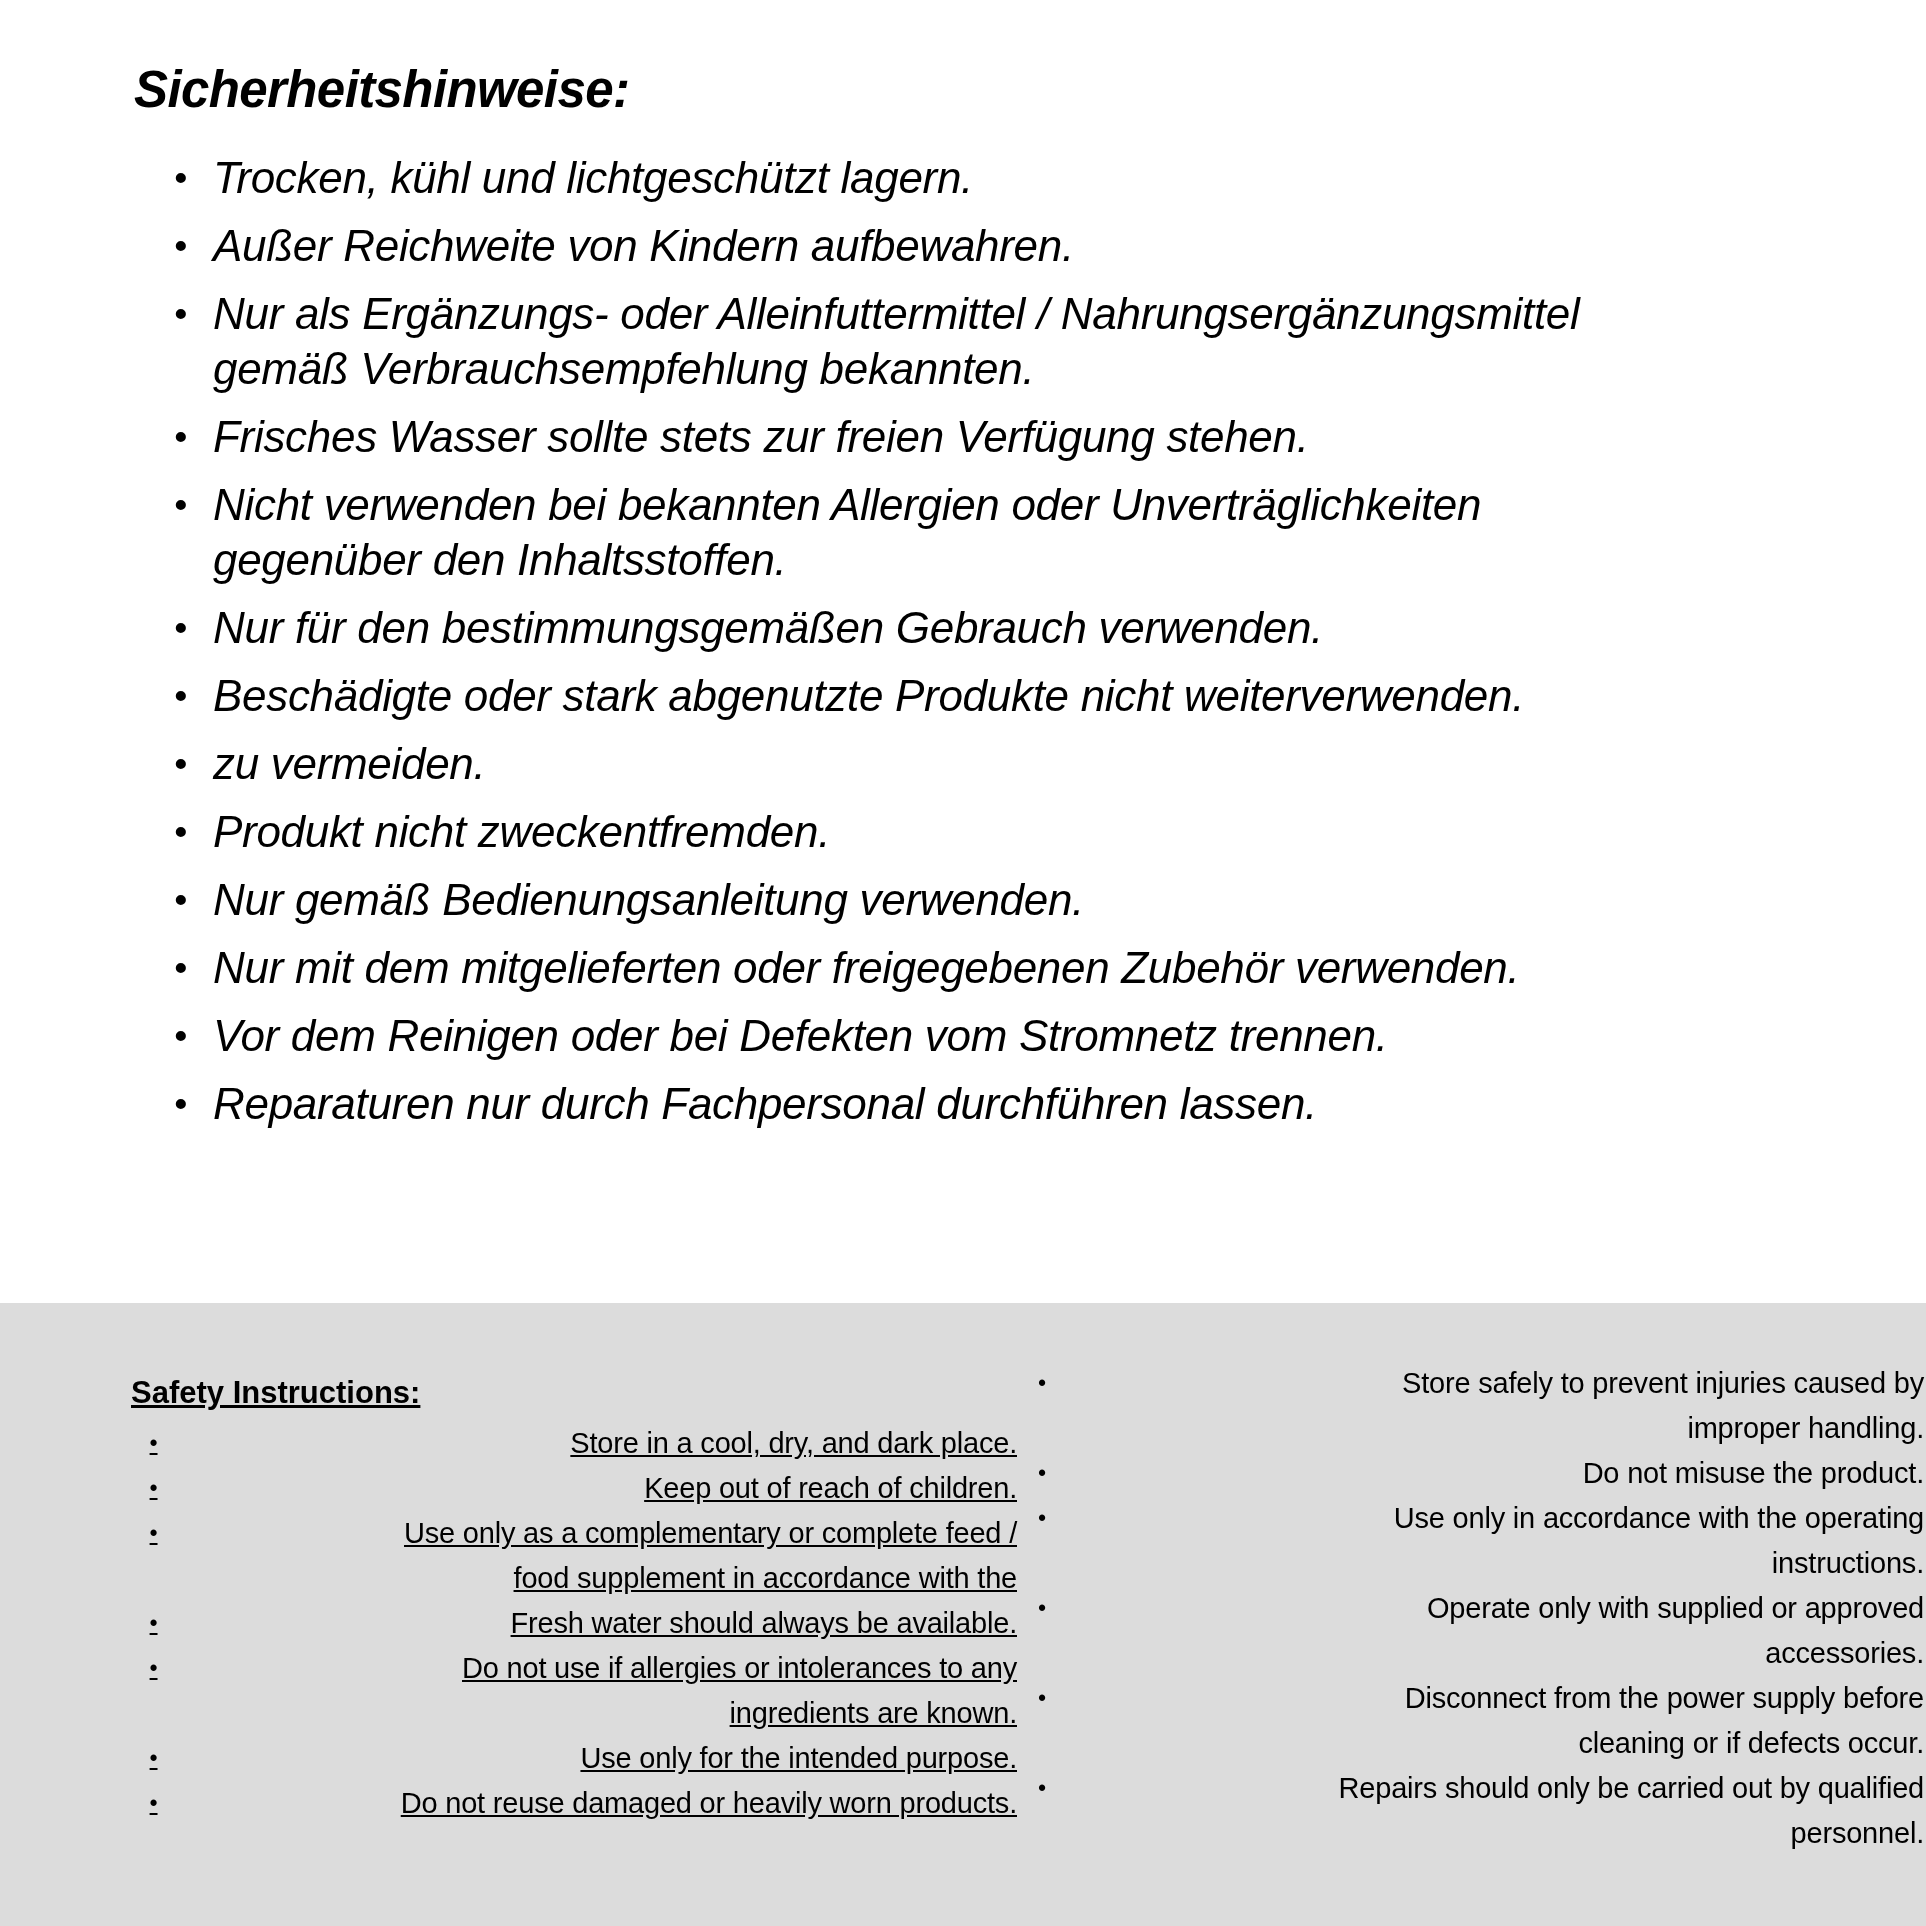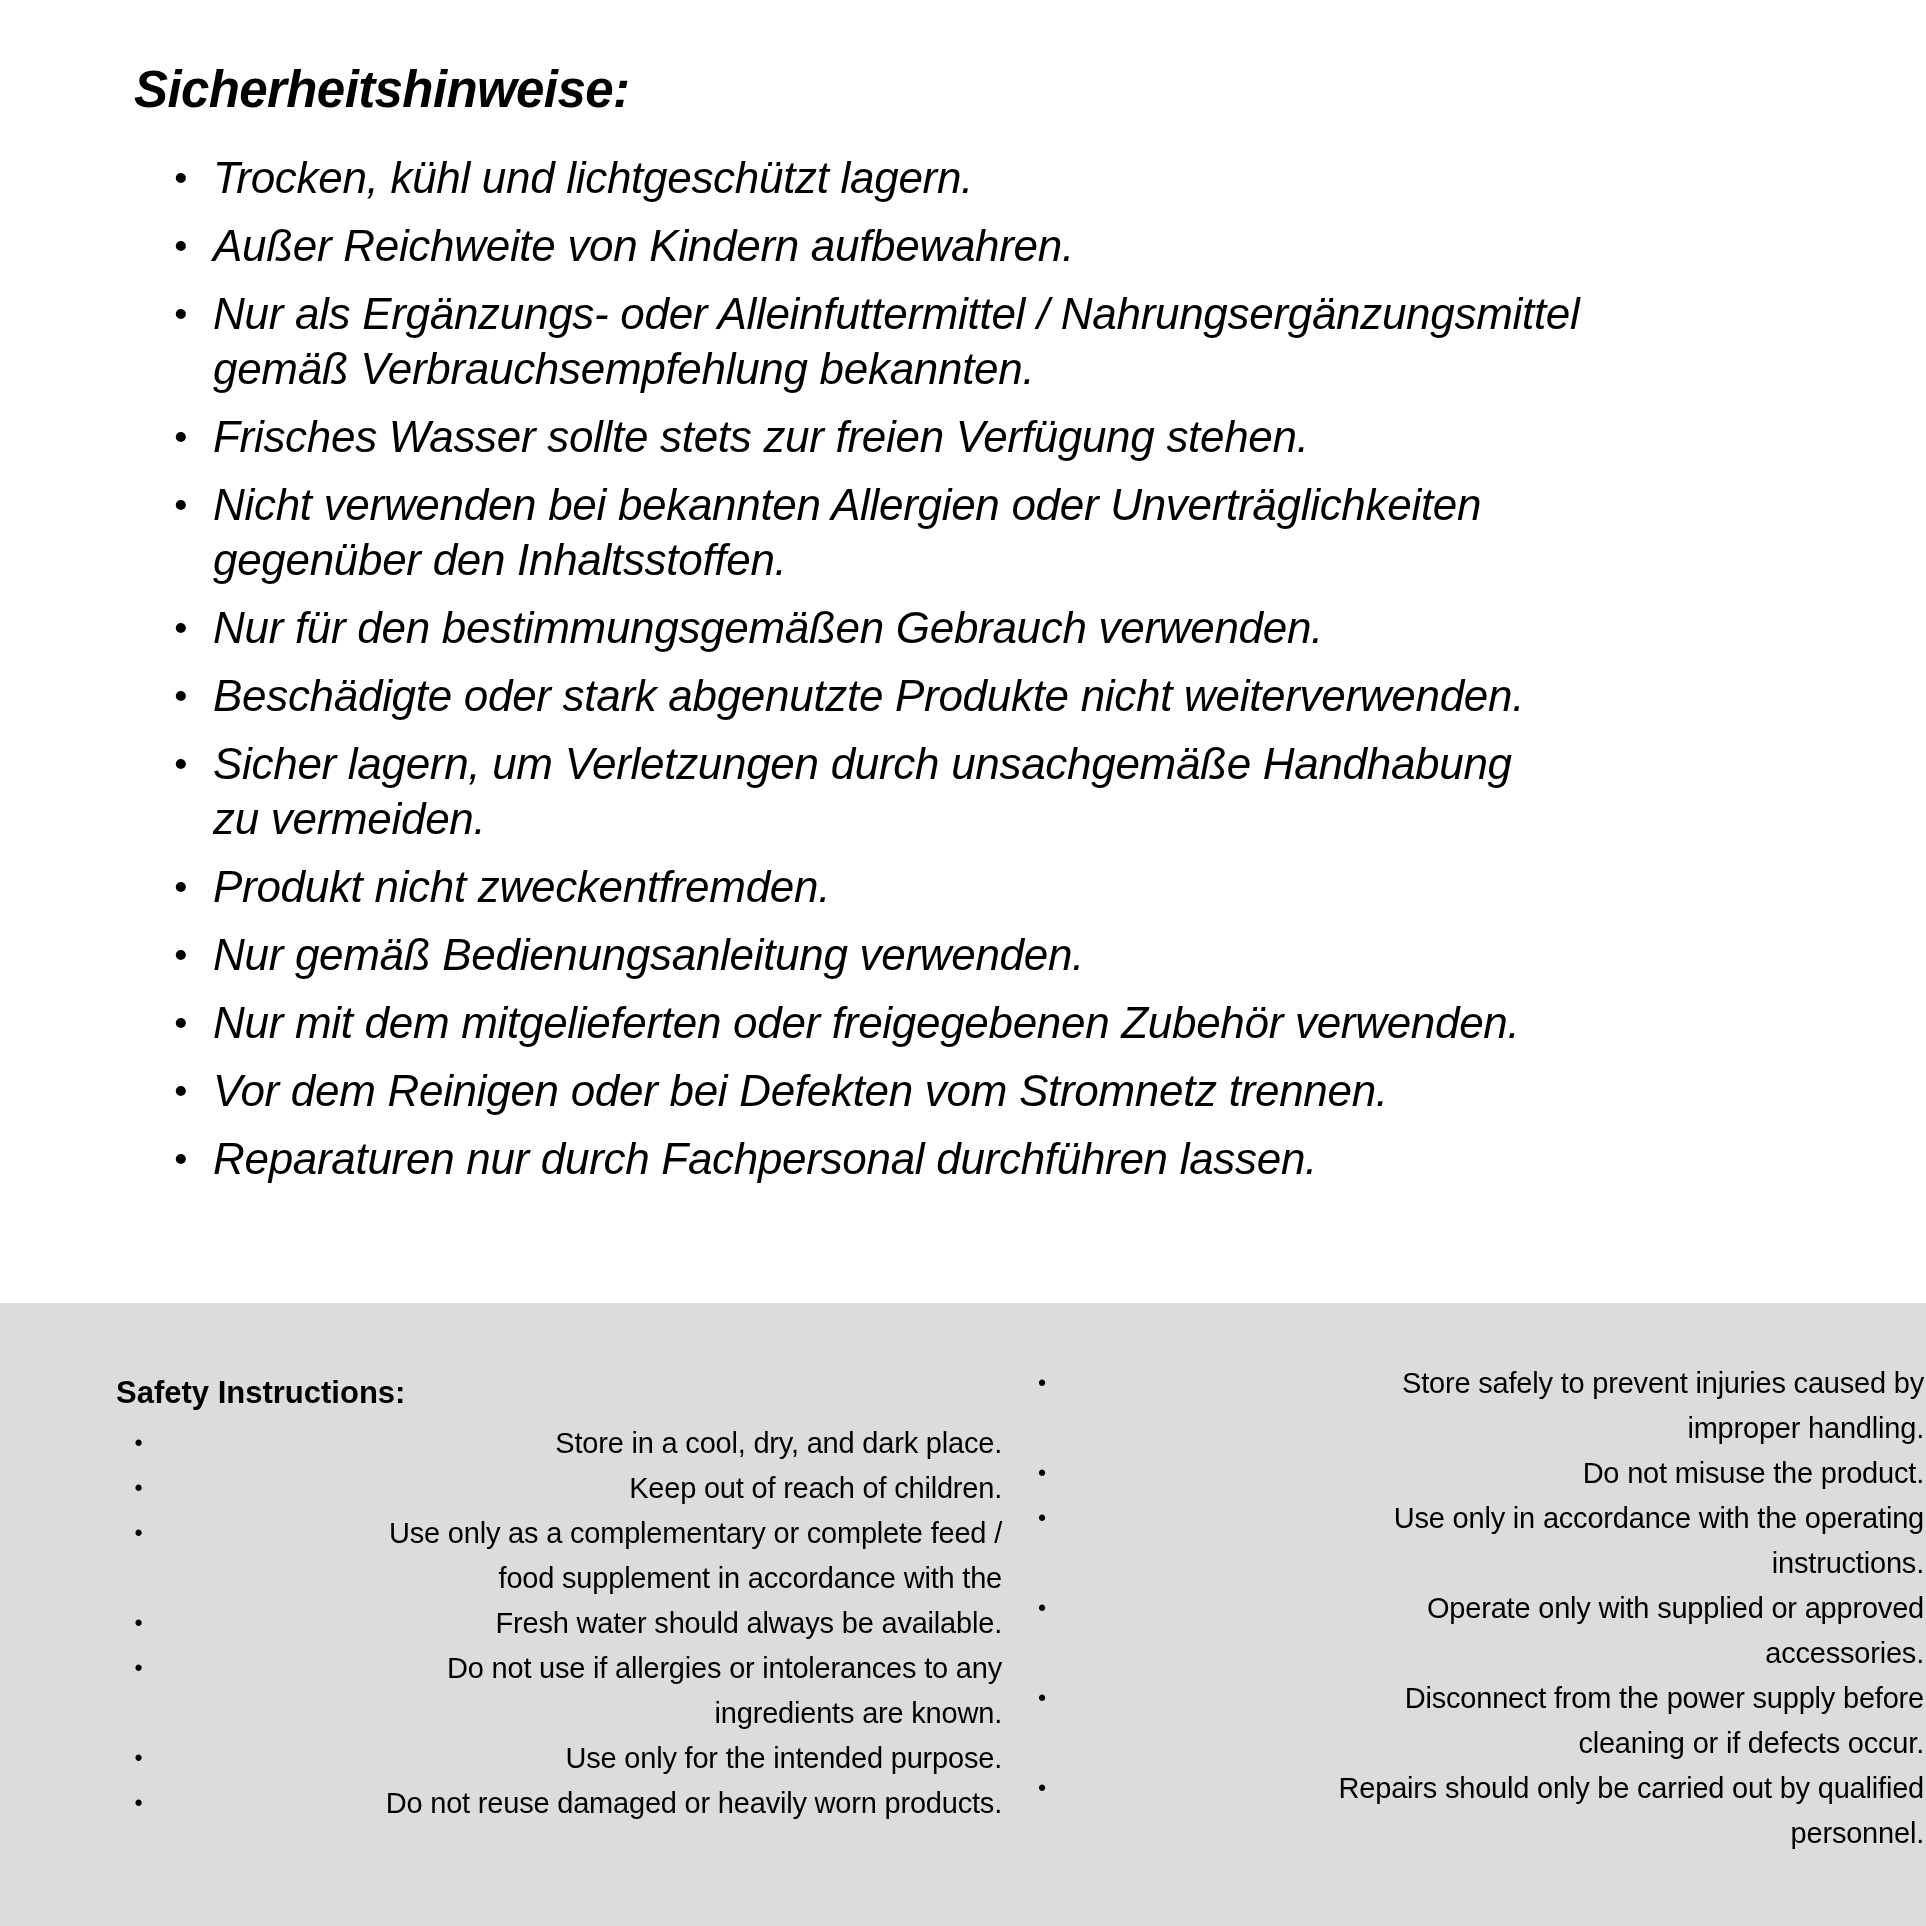--- a/index.html
+++ b/index.html
@@ -50,23 +50,24 @@
   .en-band {
     position: absolute;
     left: 0;
     top: 1303px;
     width: 1926px;
     height: 623px;
     background: #dcdcdc;
   }
   .en-col-left {
     position: absolute;
-    left: 116px;
+    left: 131px;
     top: 67px;
     width: 886px;
+    text-decoration: underline;
   }
   .en-col-right {
     position: absolute;
     left: 1038px;
     top: 58px;
     width: 886px;
   }
   .en-heading {
     font-size: 31px;
     font-weight: bold;
@@ -146,21 +147,20 @@
     <div class="de-item">
       <span class="b">•</span>
       <div class="t">
           <div>Beschädigte oder stark abgenutzte Produkte nicht weiterverwenden.</div>
         </div>
     </div>
 
     <div class="de-item">
       <span class="b">•</span>
       <div class="t">
-        <div>Sicher lagern, um Verletzungen durch unsachgemäße Handhabung</div>
         <div>zu vermeiden.</div>
       </div>
     </div>
 
     <div class="de-item">
       <span class="b">•</span>
       <div class="t">
           <div>Produkt nicht zweckentfremden.</div>
         </div>
     </div>

